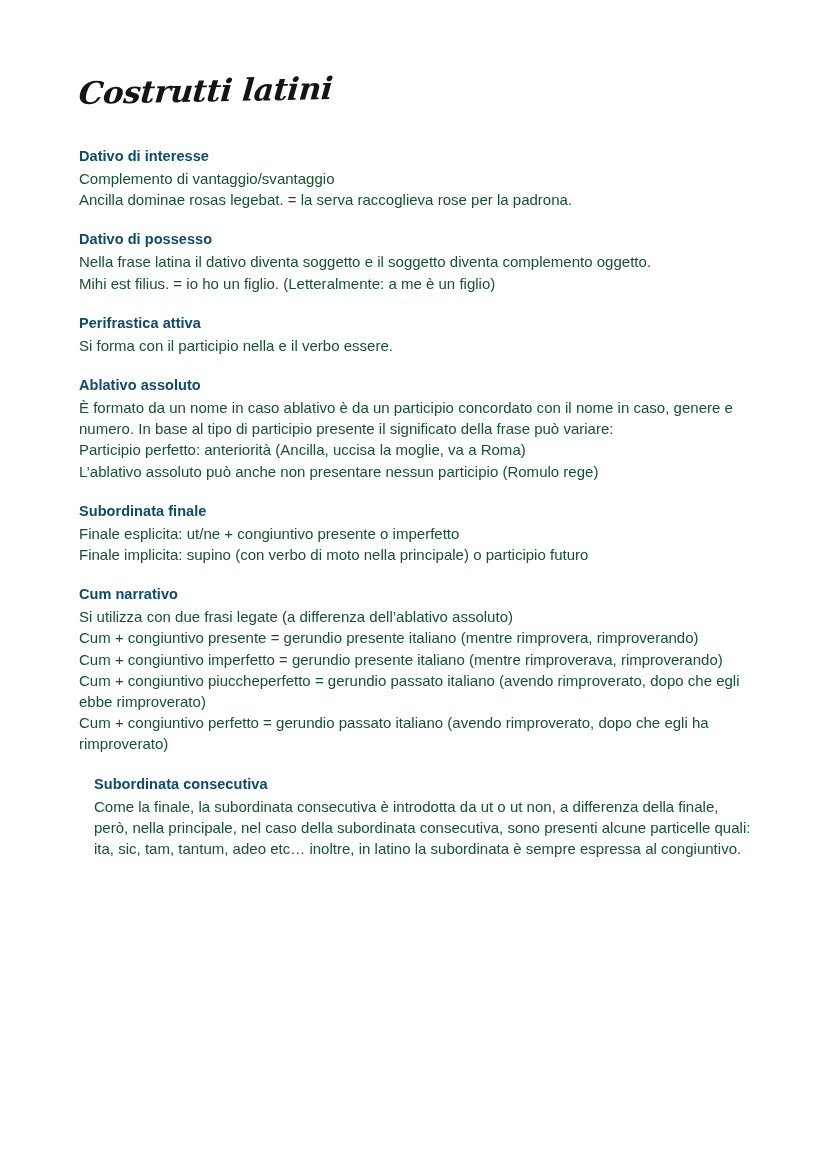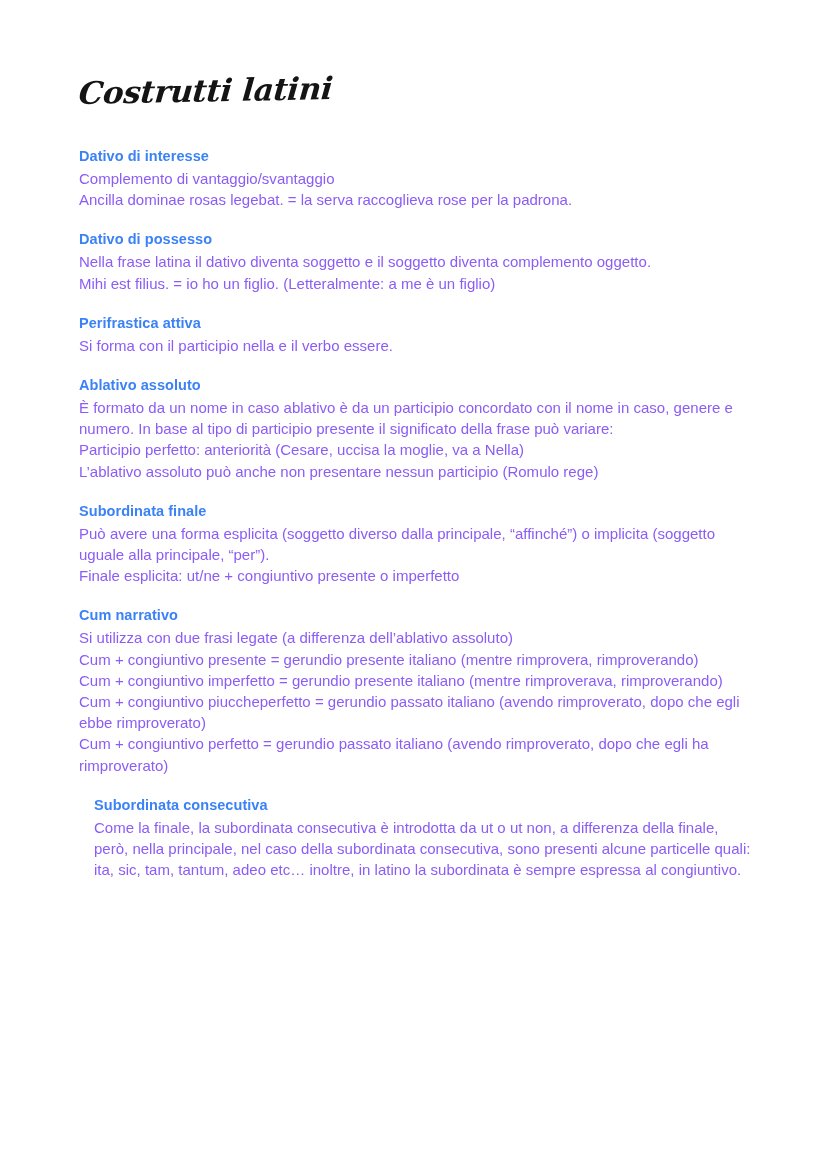--- a/index.html
+++ b/index.html
@@ -45,30 +45,30 @@
   }
   .section:last-child {
     margin-bottom: 0;
     margin-left: 15px;
   }
   .section-heading {
     font-family: "Liberation Sans", sans-serif;
     font-weight: 700;
     font-size: 14.5px;
     line-height: 21px;
-    color: #3b82f6;
+    color: #0c4a6e;
     margin: 0 0 1px 0;
     letter-spacing: 0.05px;
   }
   .section-line {
     font-family: "Liberation Sans", sans-serif;
     font-weight: 400;
     font-size: 15px;
     line-height: 21.2px;
-    color: #8b5cf6;
+    color: #14532d;
     margin: 0;
     letter-spacing: 0.01px;
     text-align: left;
   }
 </style>
 </head>
 <body>
 
 <div class="page">
   <div class="content">
@@ -88,28 +88,28 @@
     </div>
 
     <div class="section">
       <div class="section-heading">Perifrastica attiva</div>
       <p class="section-line">Si forma con il participio nella e il verbo essere.</p>
     </div>
 
     <div class="section">
       <div class="section-heading">Ablativo assoluto</div>
       <p class="section-line">È formato da un nome in caso ablativo è da un participio concordato con il nome in caso, genere e numero. In base al tipo di participio presente il significato della frase può variare:</p>
-      <p class="section-line">Participio perfetto: anteriorità (Cesare, uccisa la moglie, va a Nella)</p>
+      <p class="section-line">Participio perfetto: anteriorità (Ancilla, uccisa la moglie, va a Roma)</p>
       <p class="section-line">L’ablativo assoluto può anche non presentare nessun participio (Romulo rege)</p>
     </div>
 
     <div class="section">
       <div class="section-heading">Subordinata finale</div>
-      <p class="section-line">Può avere una forma esplicita (soggetto diverso dalla principale, “affinché”) o implicita (soggetto uguale alla principale, “per”).</p>
       <p class="section-line">Finale esplicita: ut/ne + congiuntivo presente o imperfetto</p>
+      <p class="section-line">Finale implicita: supino (con verbo di moto nella principale) o participio futuro</p>
     </div>
 
     <div class="section">
       <div class="section-heading">Cum narrativo</div>
       <p class="section-line">Si utilizza con due frasi legate (a differenza dell’ablativo assoluto)</p>
       <p class="section-line">Cum + congiuntivo presente = gerundio presente italiano (mentre rimprovera, rimproverando)</p>
       <p class="section-line">Cum + congiuntivo imperfetto = gerundio presente italiano (mentre rimproverava, rimproverando)</p>
       <p class="section-line">Cum + congiuntivo piuccheperfetto = gerundio passato italiano (avendo rimproverato, dopo che egli ebbe rimproverato)</p>
       <p class="section-line">Cum + congiuntivo perfetto = gerundio passato italiano (avendo rimproverato, dopo che egli ha rimproverato)</p>
     </div>

